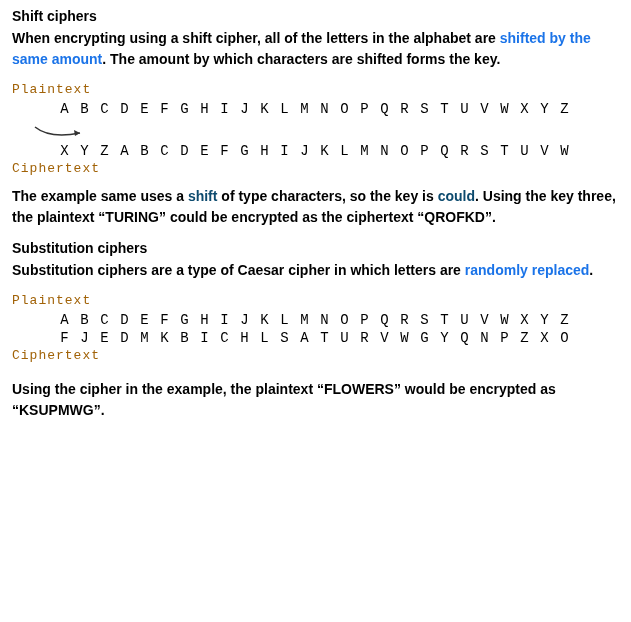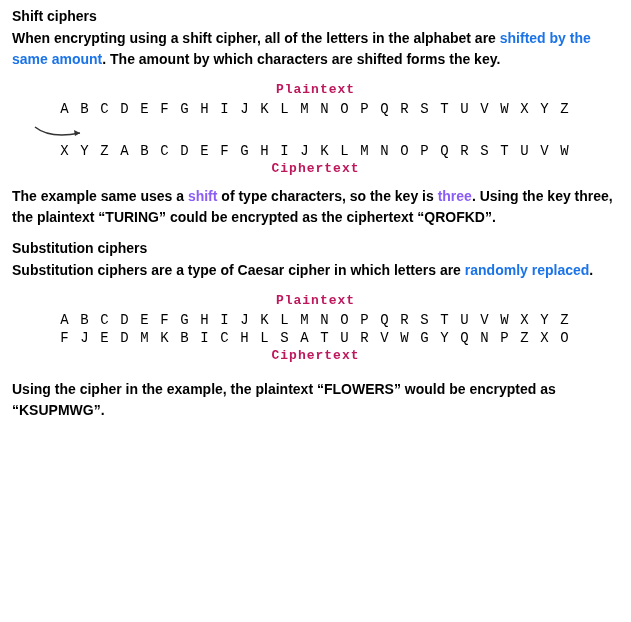--- a/index.html
+++ b/index.html
@@ -15,33 +15,32 @@
       font-weight: bold;
       margin-bottom: 4px;
       display: inline-block;
     }
     .paragraph {
       margin-bottom: 12px;
       line-height: 1.5;
       font-weight: bold;
     }
     .link-blue { color: #1a73e8; }
-    .link-teal { color: #8b5cf6; }
+    .link-teal { color: #0c4a6e; }
     .cipher-table-container {
       margin: 8px 0 4px 0;
       text-align: center;
     }
     .cipher-label {
       font-family: 'Courier New', Courier, monospace;
       font-size: 13px;
-      color: #be185d;
-      text-align: center;
+      color: #a16207;
+      text-align: left;
       margin-bottom: 4px;
       letter-spacing: 1px;
-      font-weight: bold;
     }
     .cipher-row {
       display: flex;
       justify-content: center;
       font-family: 'Courier New', Courier, monospace;
       font-size: 14px;
       letter-spacing: 2px;
       margin-bottom: 2px;
     }
     .cipher-row span {
@@ -134,21 +133,21 @@
       <span>S</span>
       <span>T</span>
       <span>U</span>
       <span>V</span>
       <span>W</span>
     </div>
   <div class="cipher-label">Ciphertext</div>
 </div>
 
 <p class="paragraph" style="margin-top:10px;">
-  <span>The example same uses a </span><span class="link-teal">shift</span><span> of type characters, so the key is </span><span class="link-teal">three</span><span>. Using the key three, the plaintext “TURING” could be encrypted as the ciphertext “QROFKD”.</span>
+  <span>The example same uses a </span><span class="link-teal">shift</span><span> of type characters, so the key is </span><span class="link-teal">could</span><span>. Using the key three, the plaintext “TURING” could be encrypted as the ciphertext “QROFKD”.</span>
 </p>
 
 <div class="divider"></div>
 
 <span class="section-title">Substitution ciphers</span>
 
 <p class="paragraph">
   <span>Substitution ciphers are a type of Caesar cipher in which letters are </span><span class="link-blue">randomly replaced</span><span>.</span>
 </p>
 

